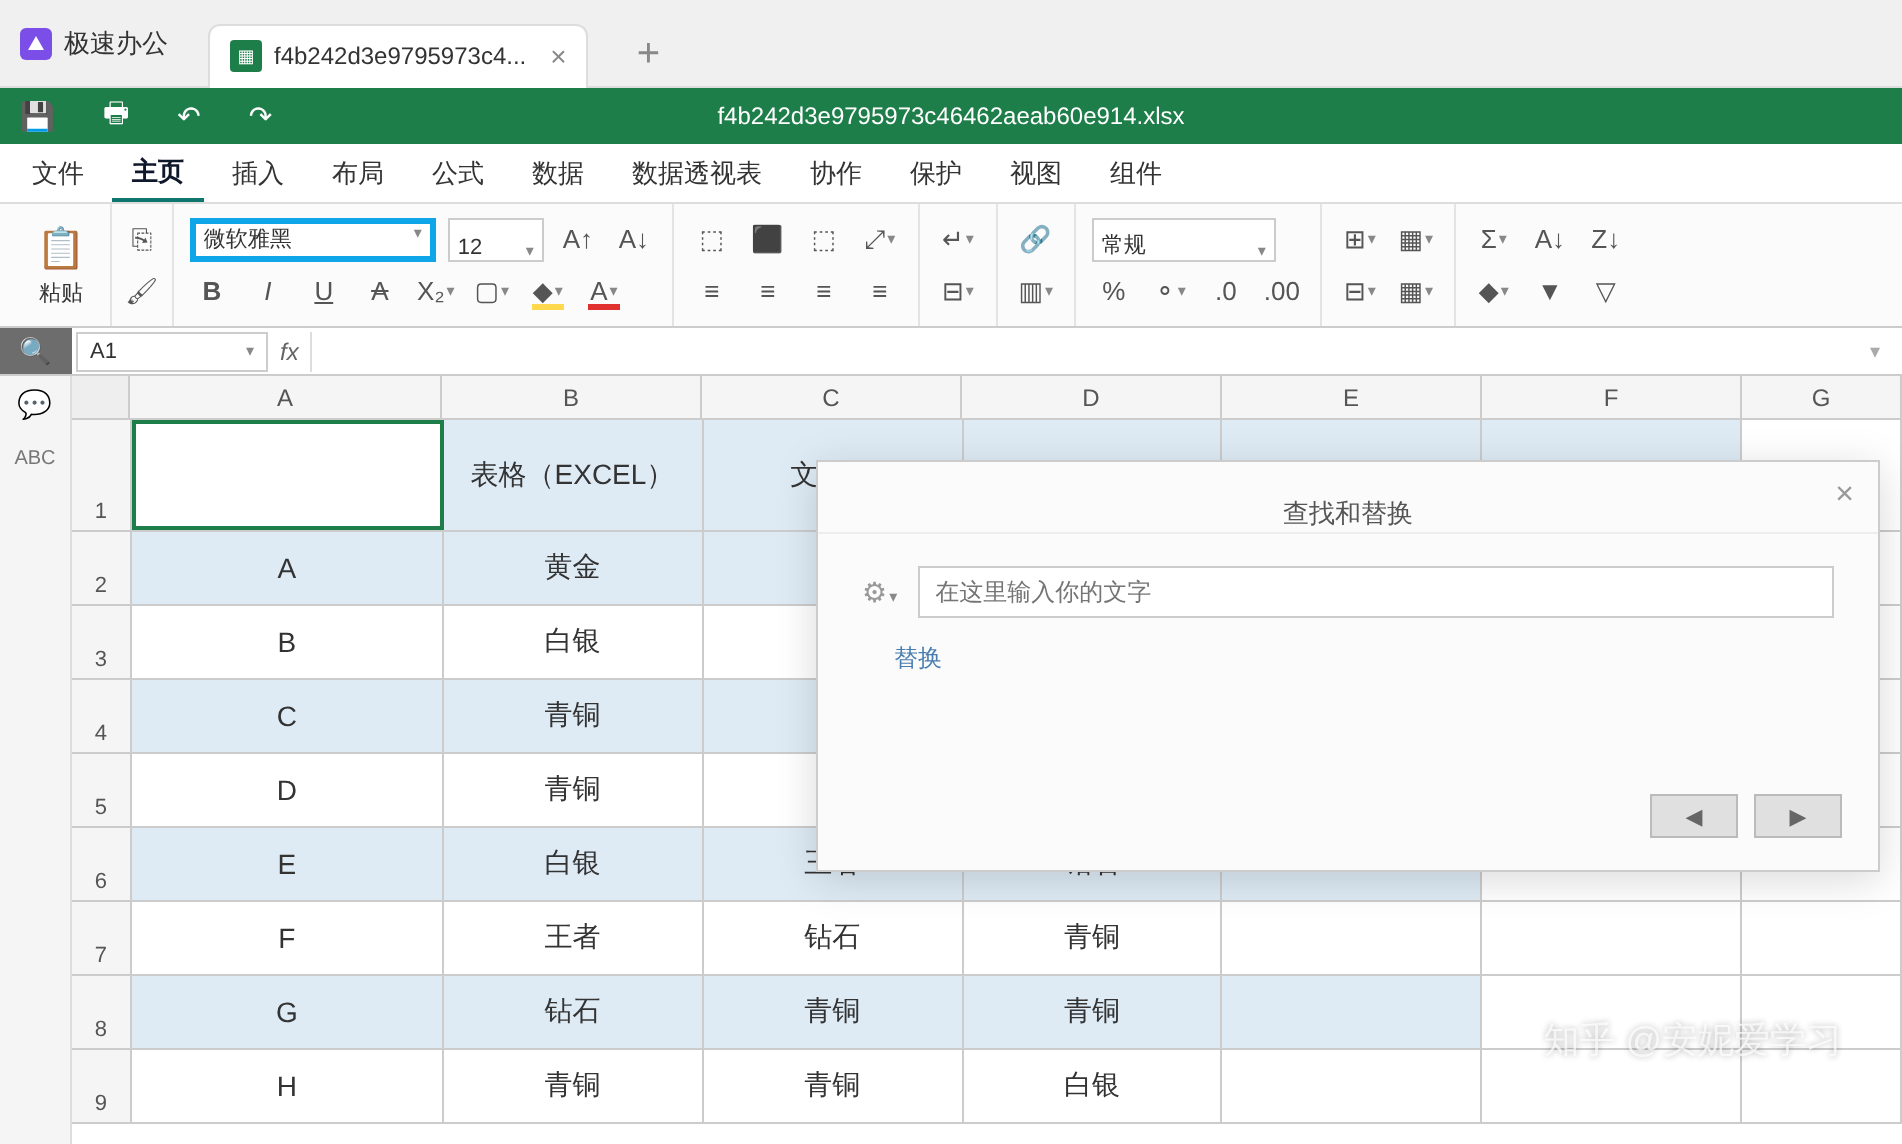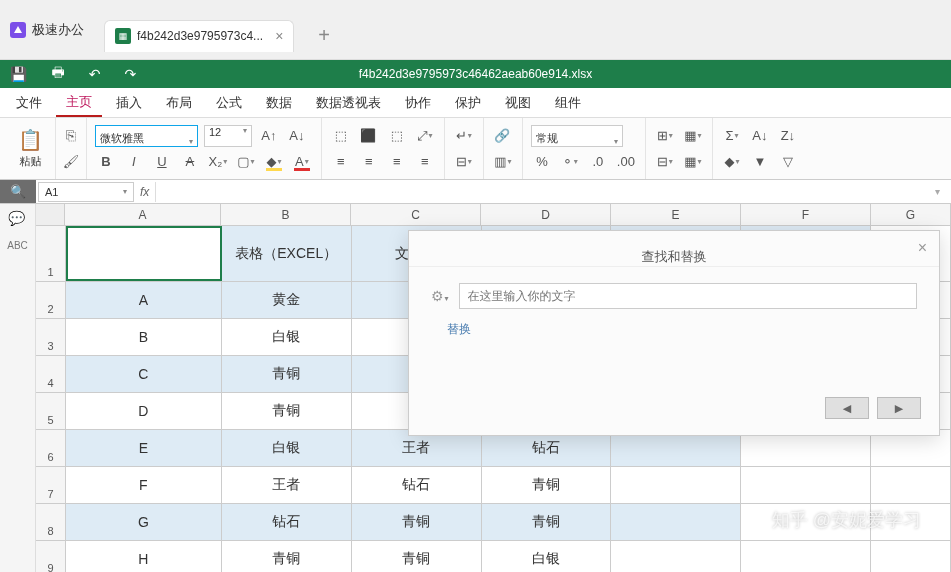--- a/index.html
+++ b/index.html
@@ -1,38 +1,38 @@
 <!DOCTYPE html>
 <html><head>
 <meta charset="utf-8">
 <style>
 *{margin:0;padding:0;box-sizing:border-box;font-family:"Microsoft YaHei",sans-serif}
 body{width:951px;height:572px;background:#f5f5f5;overflow:hidden;position:relative;font-size:12px;color:#333}
-.titlebar{height:60px;background:#f0f0f0;display:flex;align-items:center;border-bottom:1px solid #ddd}
+.titlebar{height:44px;background:#f0f0f0;display:flex;align-items:center;border-bottom:1px solid #ddd}
 .app-logo{width:16px;height:16px;background:#7b4ee8;margin:0 6px 0 10px;border-radius:3px;display:flex;align-items:center;justify-content:center}
 .app-name{font-size:13px;color:#333;padding-right:20px}
 .tab{height:32px;background:#fff;border-radius:6px 6px 0 0;display:flex;align-items:center;padding:0 10px;margin-top:12px;border:1px solid #ddd;border-bottom:none}
 .tab-icon{width:16px;height:16px;background:#1e7e4a;margin-right:6px;border-radius:2px;display:flex;align-items:center;justify-content:center;color:#fff;font-size:9px}
 .tab-name{font-size:12px;max-width:140px;overflow:hidden;white-space:nowrap;text-overflow:ellipsis}
 .tab-close{margin-left:12px;color:#888;font-size:14px;cursor:pointer}
 .tab-plus{margin-left:24px;color:#888;font-size:20px;margin-top:12px}
 .qat{height:28px;background:#1e7e4a;display:flex;align-items:center;padding:0 10px;gap:24px;position:relative}
 .qat-icon{color:#fff;font-size:14px}
 .file-title{position:absolute;left:50%;transform:translateX(-50%);color:#fff;font-size:12px}
 .menubar{height:30px;background:#fff;border-bottom:1px solid #ddd;display:flex;align-items:center;padding:0 6px;gap:4px}
 .menu-item{padding:4px 10px;font-size:13px;cursor:pointer}
-.menu-item.active{border-bottom:2px solid #b91c1c;color:#be185d;font-weight:400}
+.menu-item.active{border-bottom:2px solid #0f766e;color:#0f172a;font-weight:700}
 .ribbon{height:62px;background:#fbfbfb;border-bottom:1px solid #ccc;display:flex;align-items:center;padding:0 6px}
 .ribbon-group{display:flex;flex-direction:column;justify-content:center;height:100%;padding:0 8px;border-right:1px solid #e4e4e4;gap:4px}
 .ribbon-row{display:flex;align-items:center;gap:6px}
 .big-btn{display:flex;flex-direction:column;align-items:center;gap:2px;padding:2px 4px}
 .big-btn .icon{font-size:20px;color:#555}
 .big-btn .lbl{font-size:11px}
-.font-select{width:103px;height:22px;border:1px solid #0ea5e9;background:#fff;font-size:11px;padding:0 4px;display:flex;align-items:flex-end;justify-content:space-between}
-.size-select{width:48px;height:22px;border:1px solid #ccc;background:#fff;font-size:11px;padding:0 4px;display:flex;align-items:flex-start;justify-content:space-between}
+.font-select{width:123px;height:22px;border:3px solid #0ea5e9;background:#fff;font-size:11px;padding:0 4px;display:flex;align-items:flex-start;justify-content:space-between}
+.size-select{width:48px;height:22px;border:1px solid #ccc;background:#fff;font-size:11px;padding:0 4px;display:flex;align-items:flex-end;justify-content:space-between}
 .tbtn{width:22px;height:22px;display:flex;align-items:center;justify-content:center;color:#555;font-size:13px}
 .bold{font-weight:bold}
 .italic{font-style:italic}
 .underline{text-decoration:underline}
 .strike{text-decoration:line-through}
 .color-btn{position:relative}
 .color-bar{position:absolute;bottom:2px;left:3px;right:3px;height:3px}
 .dd{font-size:8px;color:#888;margin-left:1px}
 .style-select{width:92px;height:22px;border:1px solid #ccc;background:#fff;font-size:11px;padding:0 4px;display:flex;align-items:flex-end;justify-content:space-between}
 .namebox-row{height:24px;background:#fff;border-bottom:1px solid #ccc;display:flex;align-items:center}

